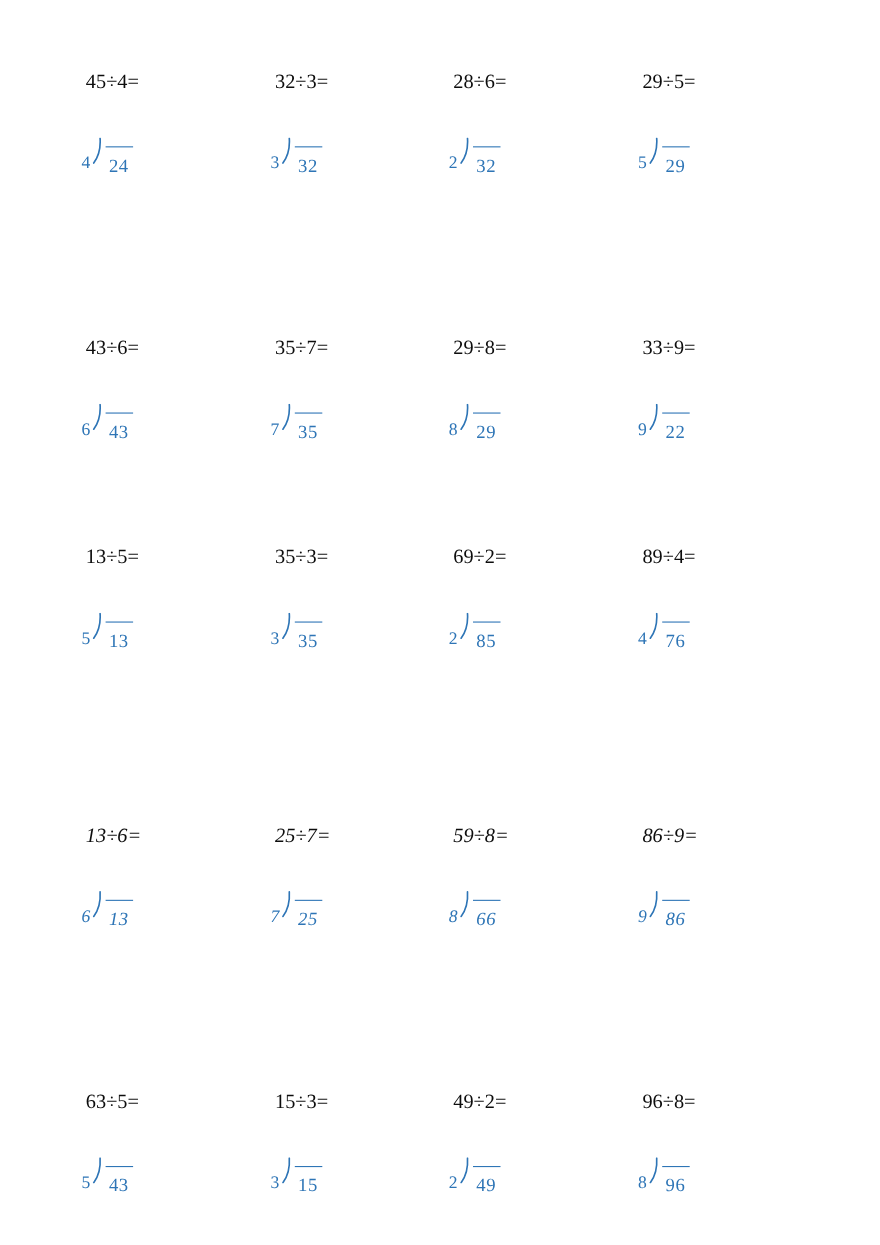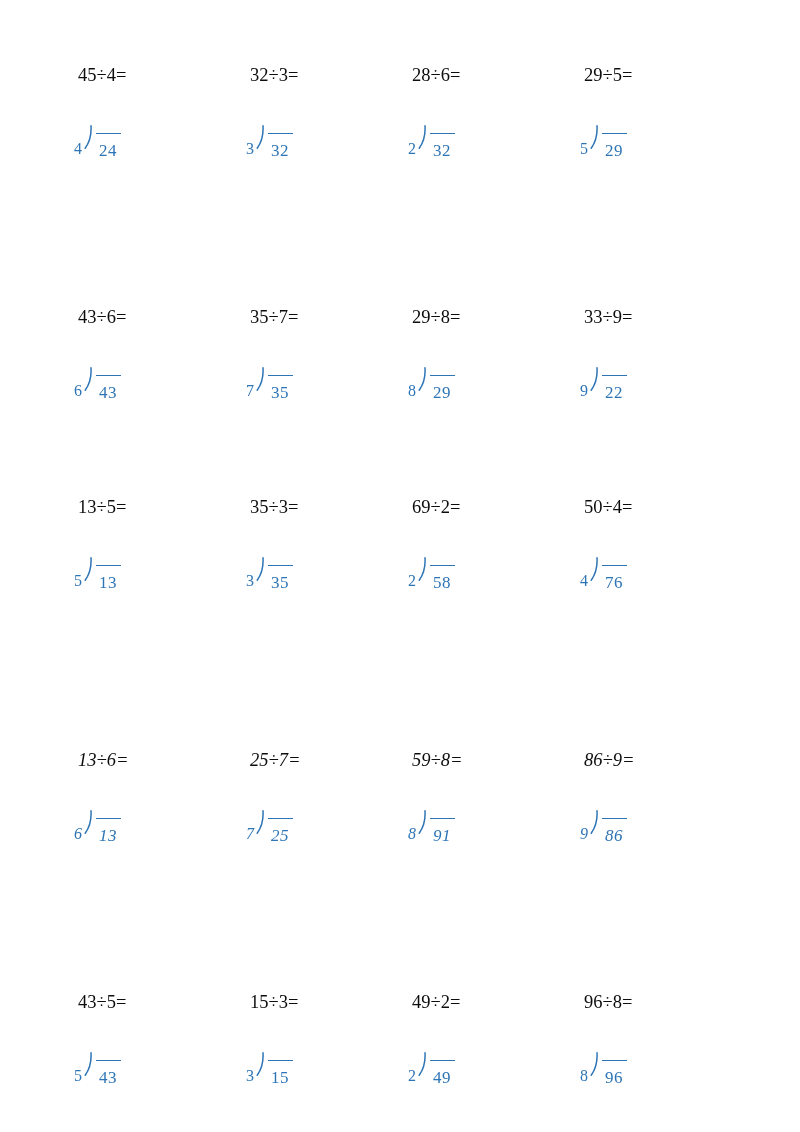--- a/index.html
+++ b/index.html
@@ -248,25 +248,25 @@
       </div>
       <div class="cell c2">
         <div class="h-expr">69÷2=</div>
         <div class="long-div">
           <span class="divisor">2</span>
           <span class="bracket">
             <svg width="11" height="24" viewBox="0 0 11 24">
               <path d="M2.2 23.2 C6.4 17.5 8.6 10.0 8.0 0.8" fill="none" stroke="#2e75b6" stroke-width="1.5" stroke-linecap="round"></path>
             </svg>
           </span>
-          <span class="dividend-wrap"><span class="vinculum"></span><span class="dividend">58</span></span>
-        </div>
-      </div>
-      <div class="cell c3">
-        <div class="h-expr">50÷4=</div>
+          <span class="dividend-wrap"><span class="vinculum"></span><span class="dividend">85</span></span>
+        </div>
+      </div>
+      <div class="cell c3">
+        <div class="h-expr">89÷4=</div>
         <div class="long-div">
           <span class="divisor">4</span>
           <span class="bracket">
             <svg width="11" height="24" viewBox="0 0 11 24">
               <path d="M2.2 23.2 C6.4 17.5 8.6 10.0 8.0 0.8" fill="none" stroke="#2e75b6" stroke-width="1.5" stroke-linecap="round"></path>
             </svg>
           </span>
           <span class="dividend-wrap"><span class="vinculum"></span><span class="dividend">76</span></span>
         </div>
       </div>
@@ -298,39 +298,39 @@
       </div>
       <div class="cell c2">
         <div class="h-expr">59÷8=</div>
         <div class="long-div">
           <span class="divisor">8</span>
           <span class="bracket">
             <svg width="11" height="24" viewBox="0 0 11 24">
               <path d="M2.2 23.2 C6.4 17.5 8.6 10.0 8.0 0.8" fill="none" stroke="#2e75b6" stroke-width="1.5" stroke-linecap="round"></path>
             </svg>
           </span>
-          <span class="dividend-wrap"><span class="vinculum"></span><span class="dividend">91</span></span>
+          <span class="dividend-wrap"><span class="vinculum"></span><span class="dividend">66</span></span>
         </div>
       </div>
       <div class="cell c3">
         <div class="h-expr">86÷9=</div>
         <div class="long-div">
           <span class="divisor">9</span>
           <span class="bracket">
             <svg width="11" height="24" viewBox="0 0 11 24">
               <path d="M2.2 23.2 C6.4 17.5 8.6 10.0 8.0 0.8" fill="none" stroke="#2e75b6" stroke-width="1.5" stroke-linecap="round"></path>
             </svg>
           </span>
           <span class="dividend-wrap"><span class="vinculum"></span><span class="dividend">86</span></span>
         </div>
       </div>
     </div>
     <div class="row" style="top: 991px;">
       <div class="cell c0">
-        <div class="h-expr">43÷5=</div>
+        <div class="h-expr">63÷5=</div>
         <div class="long-div">
           <span class="divisor">5</span>
           <span class="bracket">
             <svg width="11" height="24" viewBox="0 0 11 24">
               <path d="M2.2 23.2 C6.4 17.5 8.6 10.0 8.0 0.8" fill="none" stroke="#2e75b6" stroke-width="1.5" stroke-linecap="round"></path>
             </svg>
           </span>
           <span class="dividend-wrap"><span class="vinculum"></span><span class="dividend">43</span></span>
         </div>
       </div>

